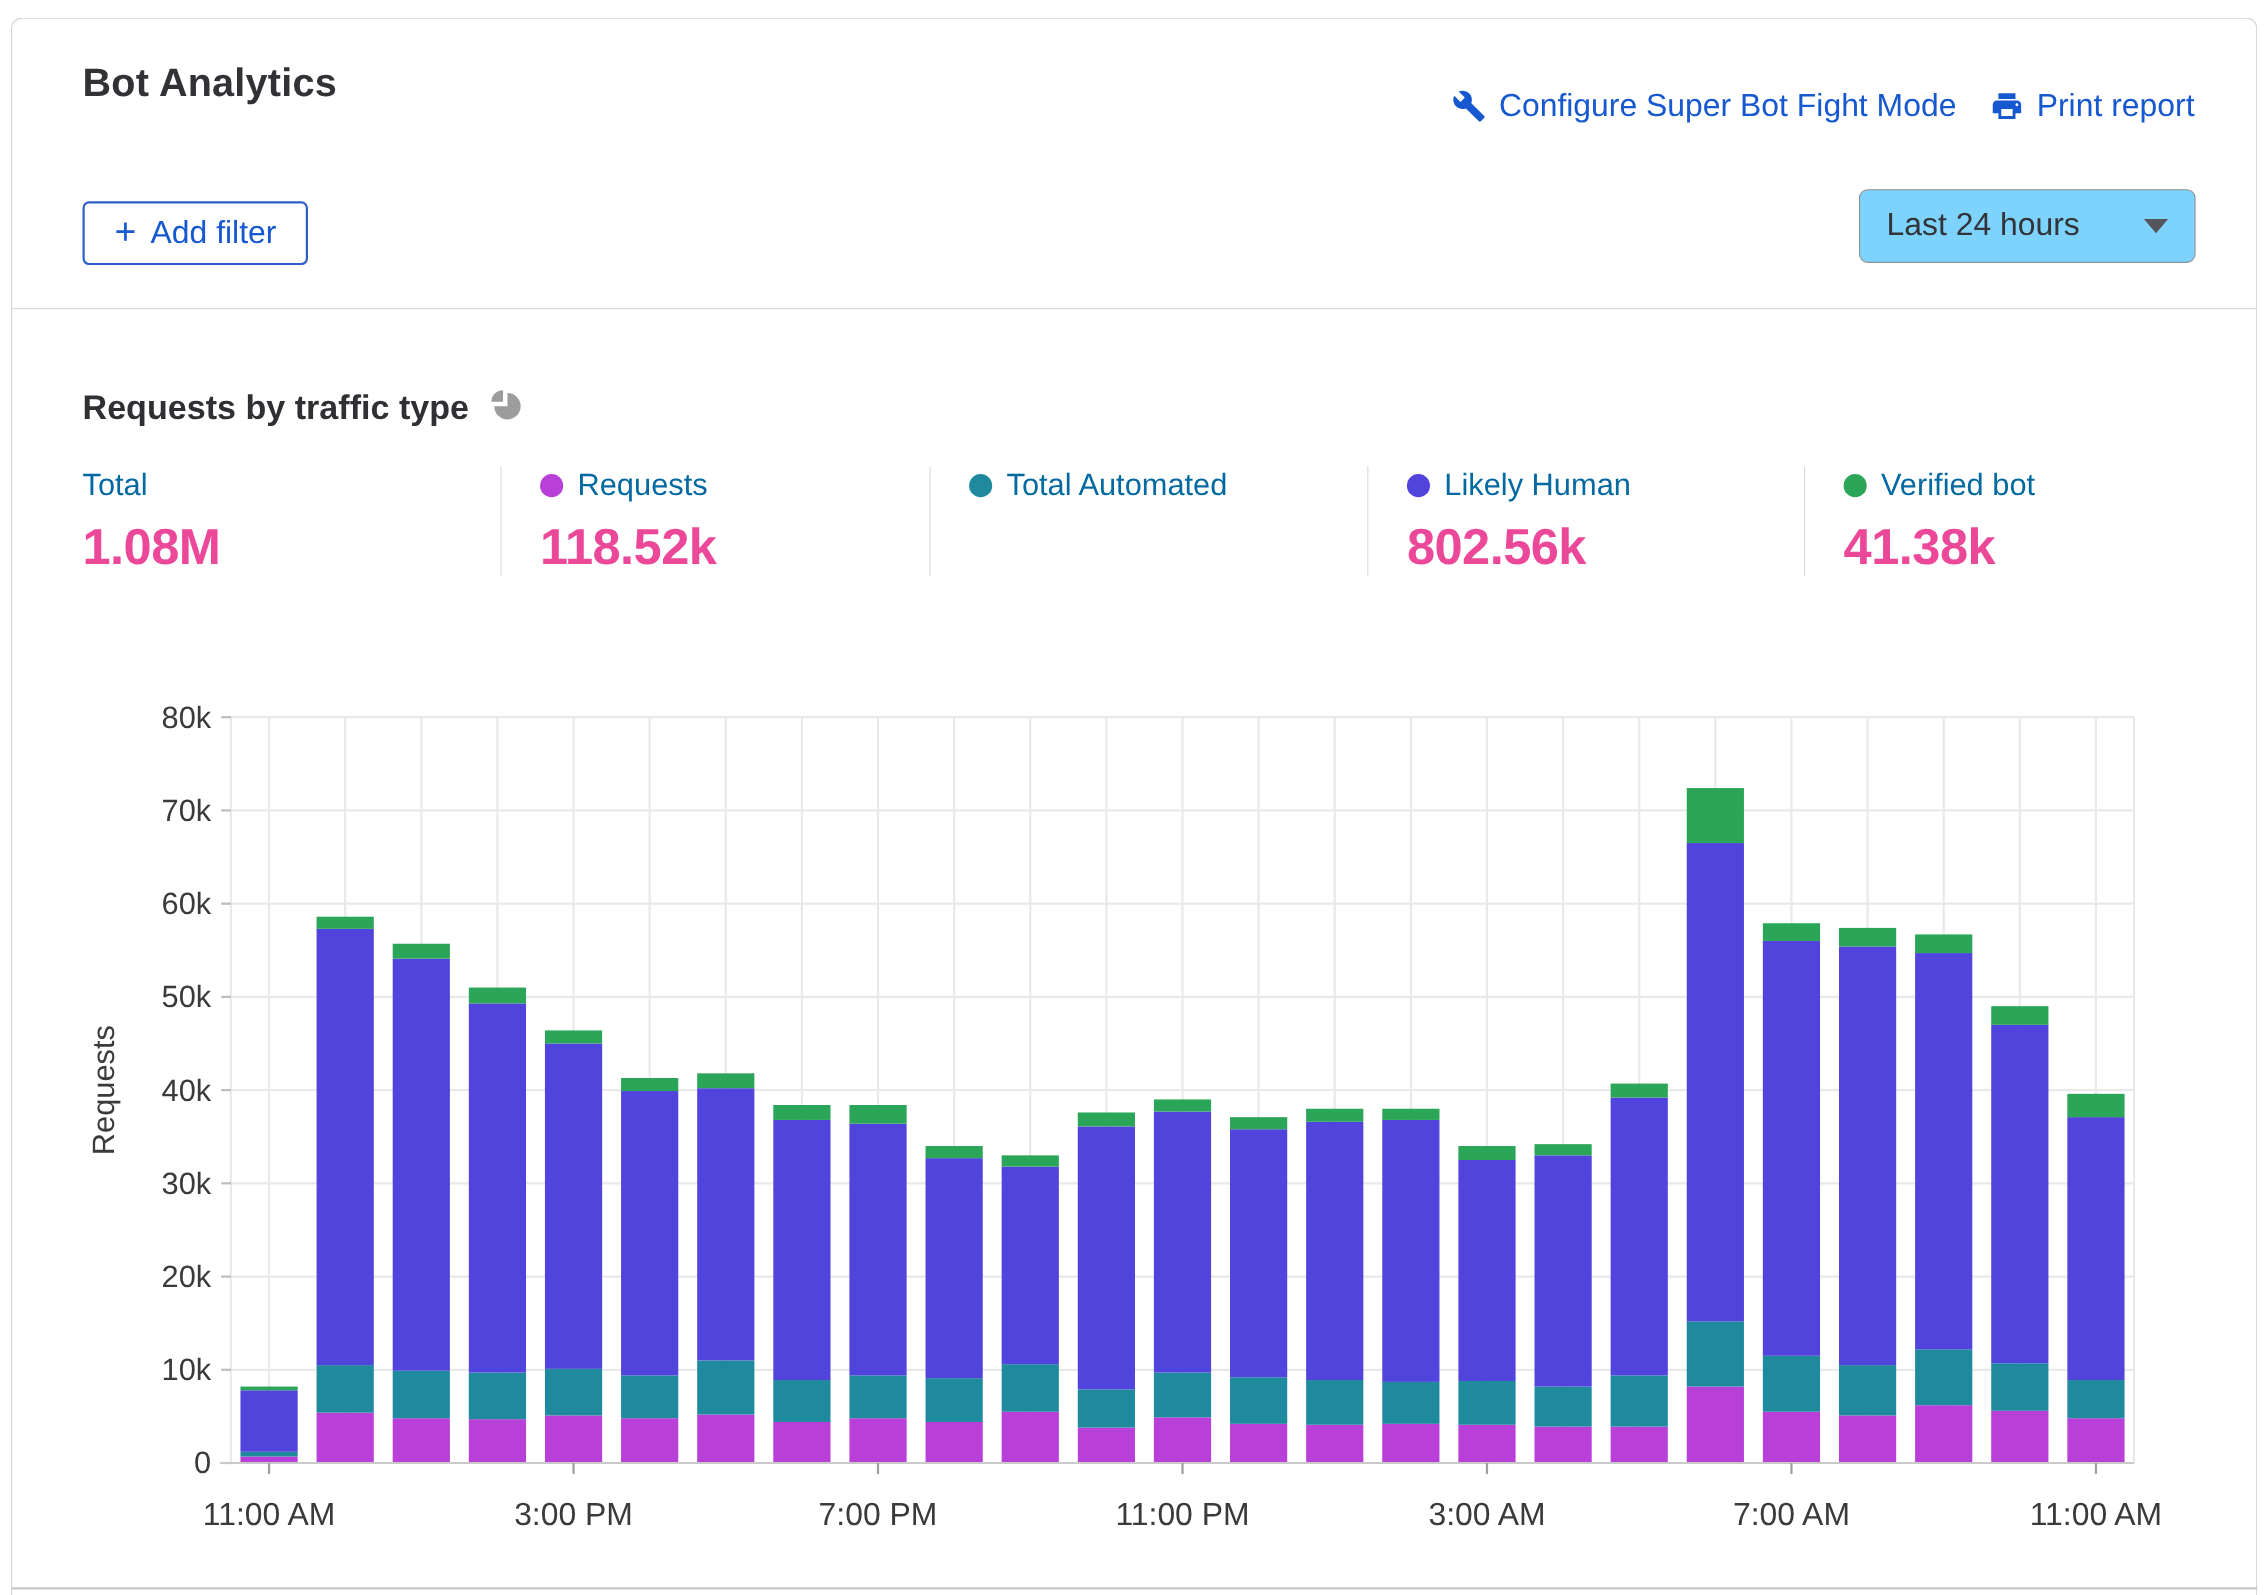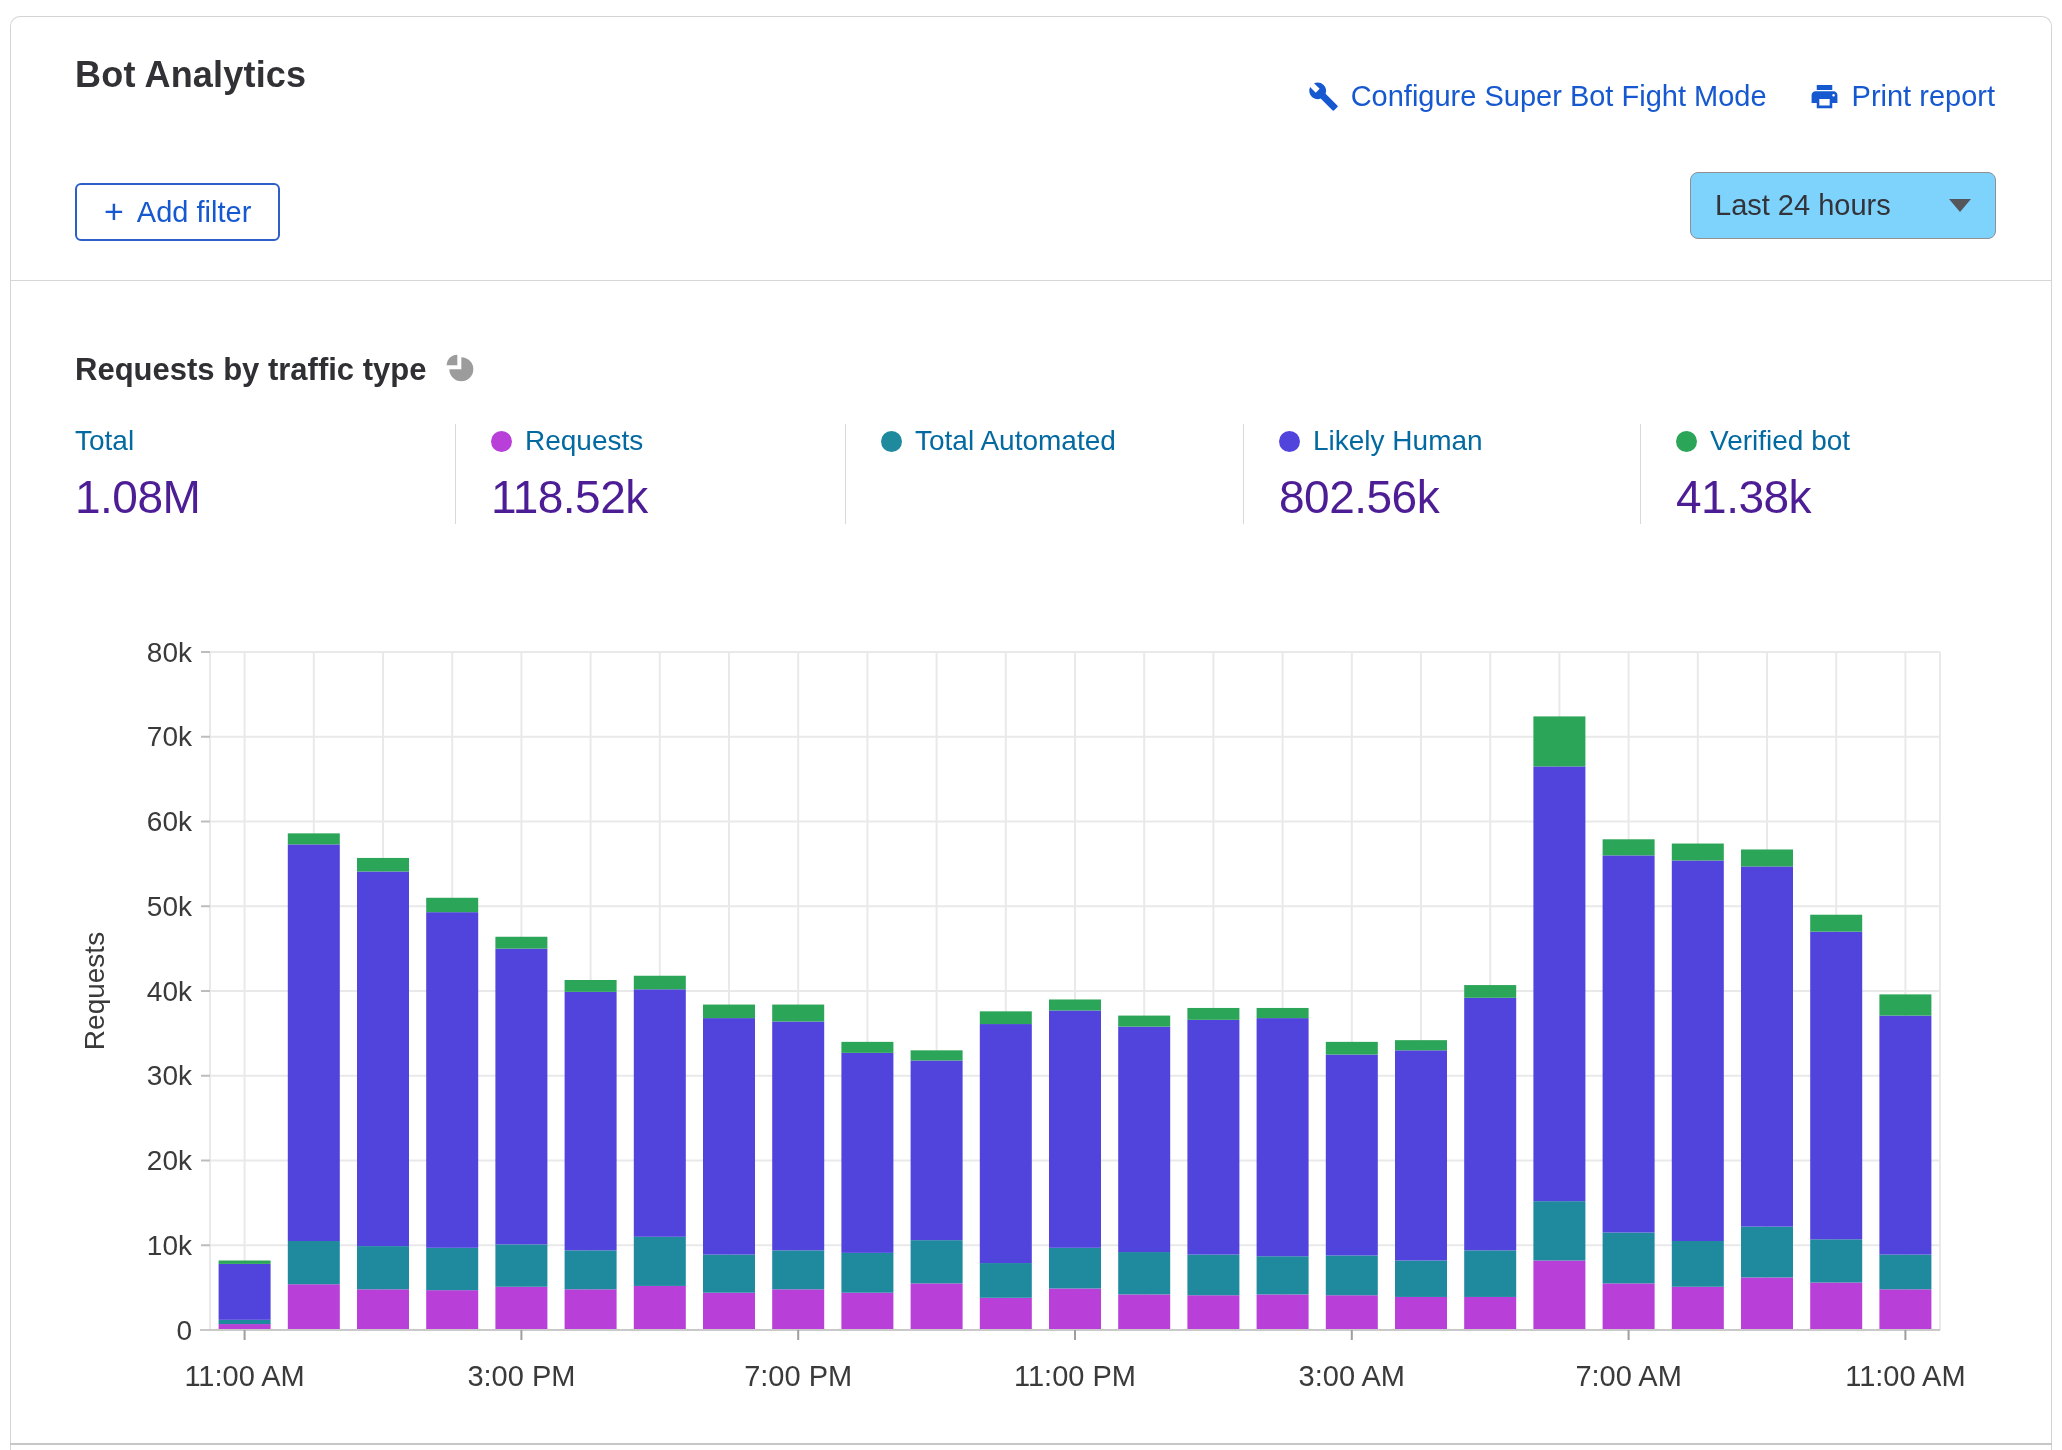--- a/index.html
+++ b/index.html
@@ -5,21 +5,21 @@
   * { margin:0; padding:0; box-sizing:border-box; }
   html,body { width:2062px; height:1450px; background:#fff;
     font-family:"Liberation Sans", sans-serif; -webkit-font-smoothing:antialiased; }
   .abs { position:absolute; }
 
   #card { left:10px; top:16px; width:2042px; height:1434px;
     border:1px solid #d4d4d4; border-bottom:none; border-radius:10px 10px 0 0; background:#fff; }
 
   #page-title { left:75px; top:54px; font-size:36px; font-weight:700; color:#313136; letter-spacing:.2px; }
 
-  #header-actions { top:80px; right:67px; display:flex; align-items:center; gap:42px; }
+  #header-actions { top:80px; right:67px; display:flex; align-items:center; gap:30px; }
   .hlink { display:flex; align-items:center; gap:12px; color:#1658cf; font-size:29px;
     cursor:pointer; text-decoration:none; }
   .hlink svg { display:block; }
 
   #add-filter-btn { left:75px; top:183px; height:58px; display:inline-flex; align-items:center;
     gap:13px; padding:0 27px; border:2px solid #2e5ec7; border-radius:6px; background:#fff;
     color:#1658cf; font-size:29px; cursor:pointer; font-family:inherit; }
   #add-filter-btn .plus { font-size:34px; font-weight:400; line-height:1; position:relative; top:-1px; }
 
   #timeframe-select { left:1690px; top:172px; width:306px; height:67px; border:1px solid #8f8f94;
@@ -33,21 +33,21 @@
 
   #section-heading { left:75px; top:352px; display:flex; align-items:center; gap:18px; }
   #section-heading h2 { font-size:31px; font-weight:700; color:#2f2f34; }
 
   #stats { left:75px; top:424px; display:flex; }
   .stat { padding-right:30px; }
   .stat + .stat { border-left:1px solid #d9d9d9; padding-left:35px; }
   .stat-label-row { display:flex; align-items:center; gap:13px; height:34px; }
   .stat-dot { width:21px; height:21px; border-radius:50%; flex:none; }
   .stat-label { font-size:28px; color:#0369a1; }
-  .stat-value { margin-top:12px; font-size:46px; font-weight:400; color:#4c1d95; letter-spacing:-.5px; }
+  .stat-value { margin-top:12px; font-size:46px; font-weight:700; color:#ec4899; letter-spacing:-.5px; }
 
   #chart-region { left:60px; top:630px; width:1940px; height:790px; }
 
   #bottom-rule { left:10px; top:1443px; width:2042px; height:2px; background:#c7c7c7; }
 </style>
 </head>
 <body>
 
 <div class="abs" id="card"></div>
 

